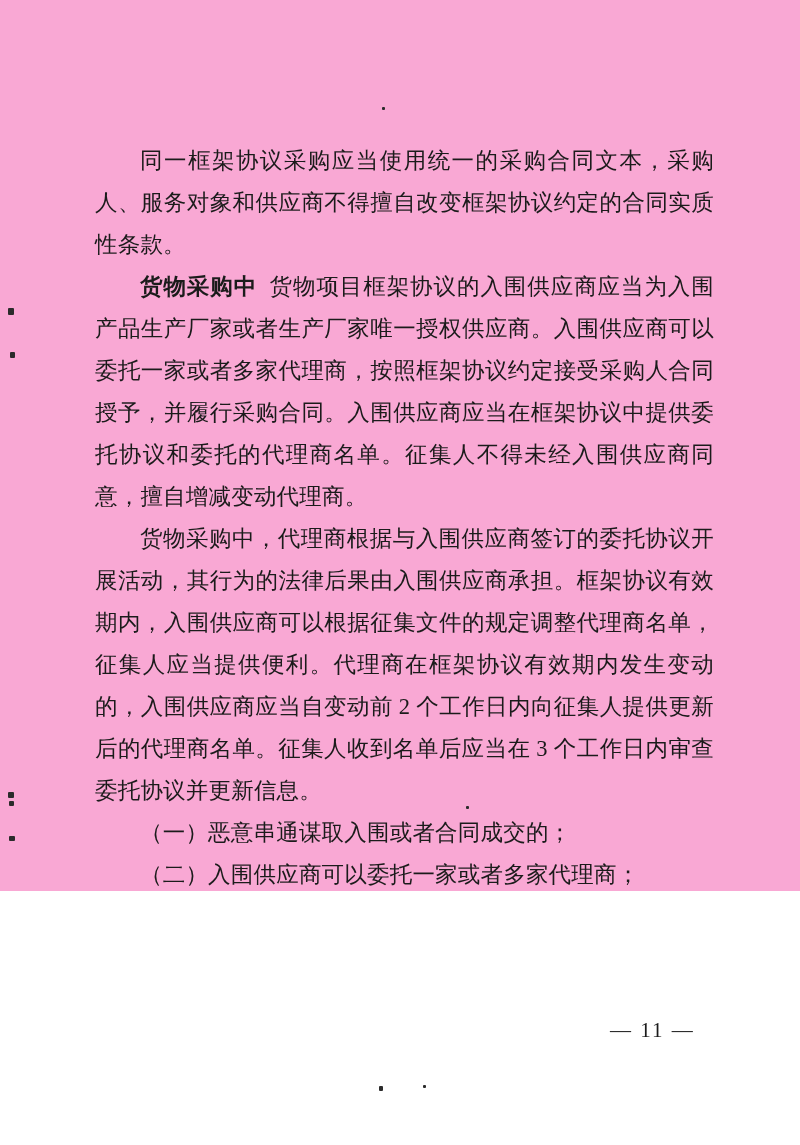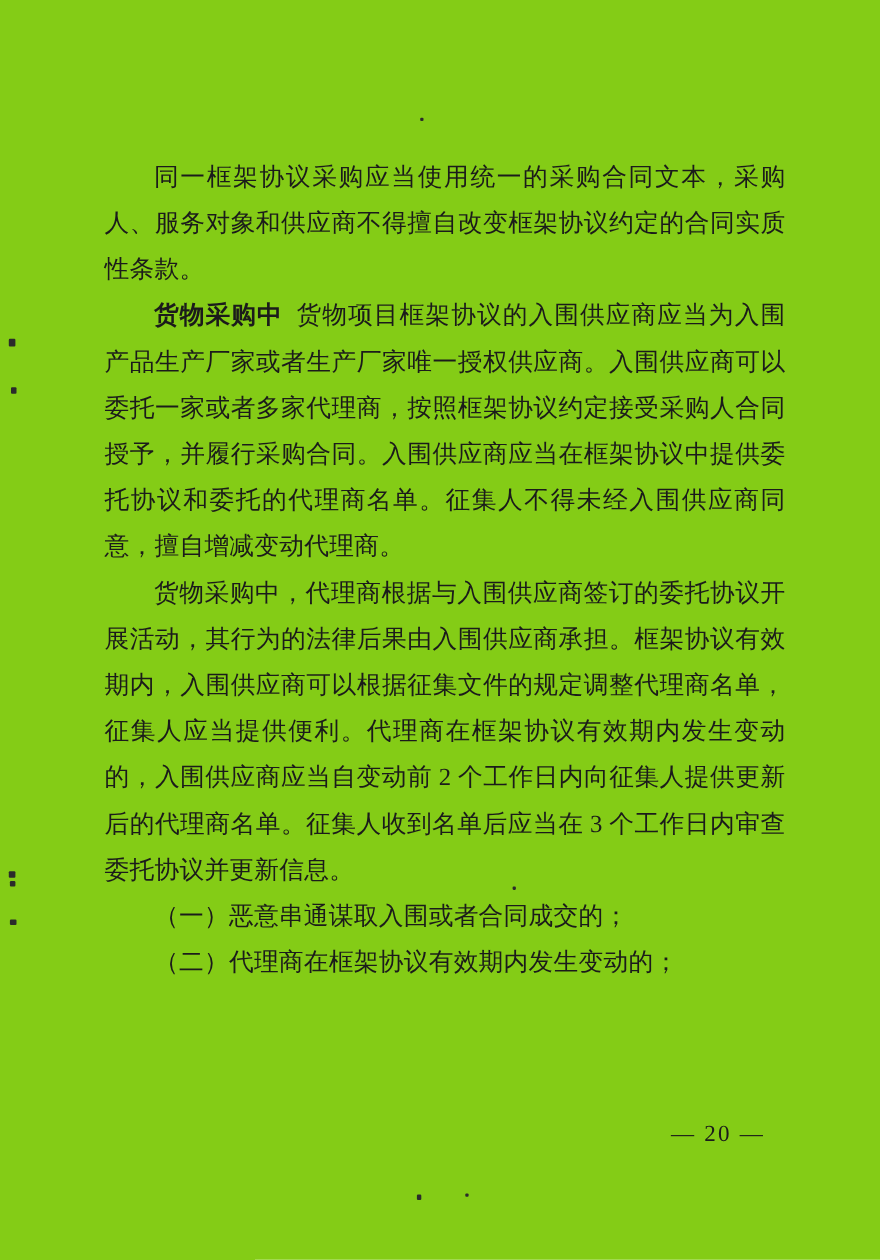--- a/index.html
+++ b/index.html
@@ -11,22 +11,22 @@
     height: 1145px;
     background: #ffffff;
     position: relative;
     overflow: hidden;
     font-family: "Liberation Serif", "DejaVu Serif", serif;
   }
   .page {
     position: absolute;
     left: 0; top: 0;
     width: 800px;
-    height: 1145px;
-    background: #84cc16;
+    height: 891px;
+    background: #f9a8d4;
   }
   .content {
     position: absolute;
     left: 95px;
     top: 140px;
     width: 619px;
     color: #1b1b1b;
     font-size: 22.5px;
     line-height: 42px;
     text-align: justify;
@@ -77,25 +77,25 @@
 
     <p><span>同一框架协议采购应当使用统一的采购合同文本，采购人、服务对象和供应商不得擅自改变框架协议约定的合同实质性条款。</span></p>
 
     <p><span class="article-heading">货物采购中</span><span>货物项目框架协议的入围供应商应当为入围产品生产厂家或者生产厂家唯一授权供应商。入围供应商可以委托一家或者多家代理商，按照框架协议约定接受采购人合同授予，并履行采购合同。入围供应商应当在框架协议中提供委托协议和委托的代理商名单。征集人不得未经入围供应商同意，擅自增减变动代理商。</span></p>
 
     <p><span>货物采购中，代理商根据与入围供应商签订的委托协议开展活动，其行为的法律后果由入围供应商承担。框架协议有效期内，入围供应商可以根据征集文件的规定调整代理商名单，征集人应当提供便利。代理商在框架协议有效期内发生变动的，入围供应商应当自变动前 2 个工作日内向征集人提供更新后的代理商名单。征集人收到名单后应当在 3 个工作日内审查委托协议并更新信息。</span></p>
 
 
     <p><span>（一）恶意串通谋取入围或者合同成交的；</span></p>
 
-    <p><span>（二）代理商在框架协议有效期内发生变动的；</span></p>
+    <p><span>（二）入围供应商可以委托一家或者多家代理商；</span></p>
 
   </div>
 
-  <div class="page-number">— 20 —</div>
+  <div class="page-number">— 11 —</div>
 
   <div class="speck s1"></div>
   <div class="speck s2"></div>
   <div class="speck s3"></div>
   <div class="speck s4"></div>
   <div class="speck s5"></div>
   <div class="speck s6"></div>
   <div class="speck s7"></div>
   <div class="speck s8"></div>
   <div class="speck s9"></div>

